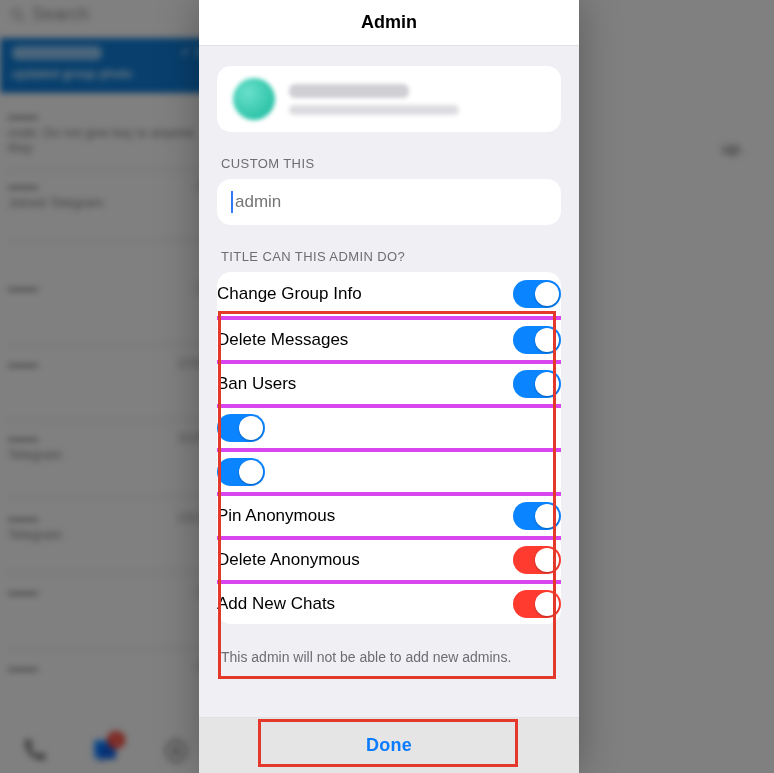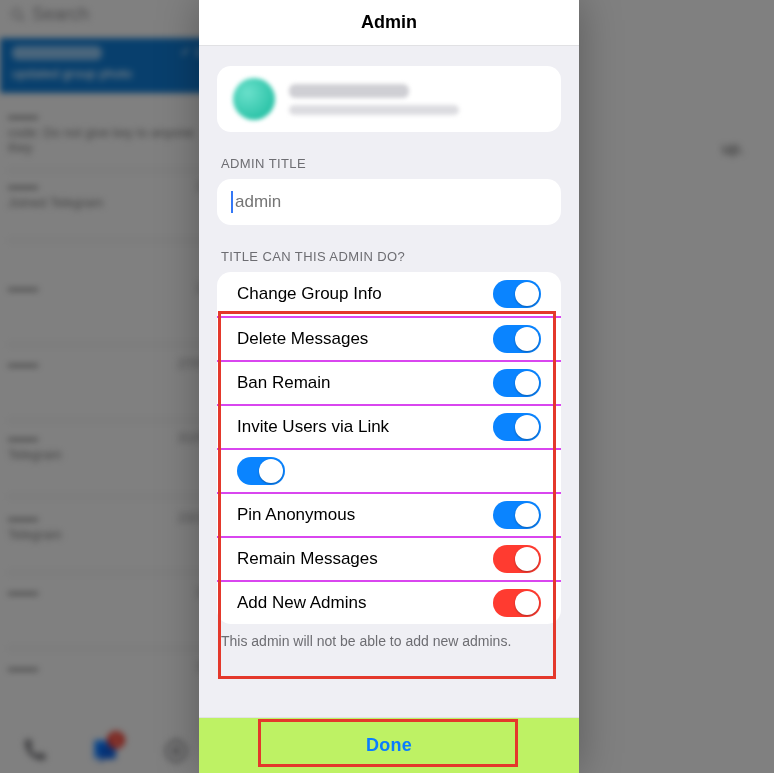--- a/index.html
+++ b/index.html
@@ -35,31 +35,31 @@
   .user-lines .l1 { height:14px; width:120px; background:#cfcfd4; border-radius:6px; margin-bottom:7px; filter:blur(2px);}
   .user-lines .l2 { height:10px; width:170px; background:#dcdce0; border-radius:5px; filter:blur(2px);}
 
   .section-label { color:#6d6d72; font-size:13px; letter-spacing:0.4px; padding:24px 22px 8px 22px; }
   .input-card { margin:0 18px; background:#fff; border-radius:14px; height:46px; display:flex; align-items:center; padding:0 14px;}
   .input-card .cursor { width:2px; height:22px; background:#3478f6; margin-right:2px;}
   .input-card input { border:none; outline:none; font-size:17px; color:#3c3c43; flex:1; background:transparent;}
   .hint { color:#6d6d72; font-size:14px; padding:10px 22px 0 22px; line-height:1.3;}
 
   .perm-card { margin:0 18px; background:#fff; border-radius:14px; overflow:hidden;}
-  .perm-row { height:44px; display:flex; align-items:center; justify-content:space-between; padding:0 20px; font-size:17px; color:#000;}
-  .perm-row + .perm-row { border-top:2px solid #d946ef; }
+  .perm-row { height:44px; display:flex; align-items:center; justify-content:space-between; padding:0 0; font-size:17px; color:#000;}
+  .perm-row + .perm-row { border-top:4px solid #d946ef; }
 
   .toggle { width:48px; height:28px; border-radius:14px; position:relative; cursor:pointer;}
   .toggle .knob { position:absolute; top:2px; width:24px; height:24px; border-radius:12px; background:#fff; box-shadow:0 1px 2px rgba(0,0,0,0.3);}
   .toggle.on  { background:#0a84ff; }
   .toggle.on  .knob { right:2px; }
   .toggle.off { background:#ff3b30; }
   .toggle.off .knob { right:2px; }
 
-  .footer { background:#bef264; height:56px; display:flex; align-items:center; justify-content:center; border-top:1px solid #e1e1e4;}
+  .footer { background:#e5e5e5; height:56px; display:flex; align-items:center; justify-content:center; border-top:1px solid #e1e1e4;}
   .done-btn { color:#0a7cff; font-size:18px; font-weight:700; letter-spacing:0.3px; cursor:pointer; }
 
   
   .hl { position:absolute; border:3px solid #e4382b; pointer-events:none; }
   .hl.perm { left:218px; top:311px; width:338px; height:368px; }
   .hl.done { left:258px; top:719px; width:260px; height:48px; } 
 
 </style>
 </head>
 <body>
@@ -127,21 +127,21 @@
 
     <div class="panel-body">
       <div class="user-card">
         <div class="avatar"></div>
         <div class="user-lines">
           <div class="l1"></div>
           <div class="l2"></div>
         </div>
       </div>
 
-      <div class="section-label">ADMIN TITLE</div>
+      <div class="section-label">CUSTOM THIS</div>
       <div class="input-card">
         <div class="cursor"></div>
         <input type="text" placeholder="admin" value="" style="">
       </div>
 
       <div class="section-label">TITLE CAN THIS ADMIN DO?</div>
 
       <div class="perm-card" id="perm-card">
           <div class="perm-row">
             <span>Change Group Info</span>
@@ -149,57 +149,56 @@
               <div class="knob"></div>
             </div>
           </div>
           <div class="perm-row">
             <span>Delete Messages</span>
             <div class="toggle on">
               <div class="knob"></div>
             </div>
           </div>
           <div class="perm-row">
-            <span>Ban Remain</span>
-            <div class="toggle on">
-              <div class="knob"></div>
-            </div>
-          </div>
-          <div class="perm-row">
-            <span>Invite Users via Link</span>
+            <span>Ban Users</span>
+            <div class="toggle on">
+              <div class="knob"></div>
+            </div>
+          </div>
+          <div class="perm-row">
             <div class="toggle on">
               <div class="knob"></div>
             </div>
           </div>
           <div class="perm-row">
             <div class="toggle on">
               <div class="knob"></div>
             </div>
           </div>
           <div class="perm-row">
             <span>Pin Anonymous</span>
             <div class="toggle on">
               <div class="knob"></div>
             </div>
           </div>
           <div class="perm-row">
-            <span>Remain Messages</span>
+            <span>Delete Anonymous</span>
             <div class="toggle off">
               <div class="knob"></div>
             </div>
           </div>
           <div class="perm-row">
-            <span>Add New Admins</span>
+            <span>Add New Chats</span>
             <div class="toggle off">
               <div class="knob"></div>
             </div>
           </div>
         </div>
 
-      <div class="hint" style="padding-top:8px;">This admin will not be able to add new admins.</div>
+      <div class="hint" style="padding-top:24px;">This admin will not be able to add new admins.</div>
     </div>
 
     <div class="footer">
       <div class="done-btn">Done</div>
     </div>
   </div>
 
   <div class="hl perm"></div>
   <div class="hl done"></div>
 

